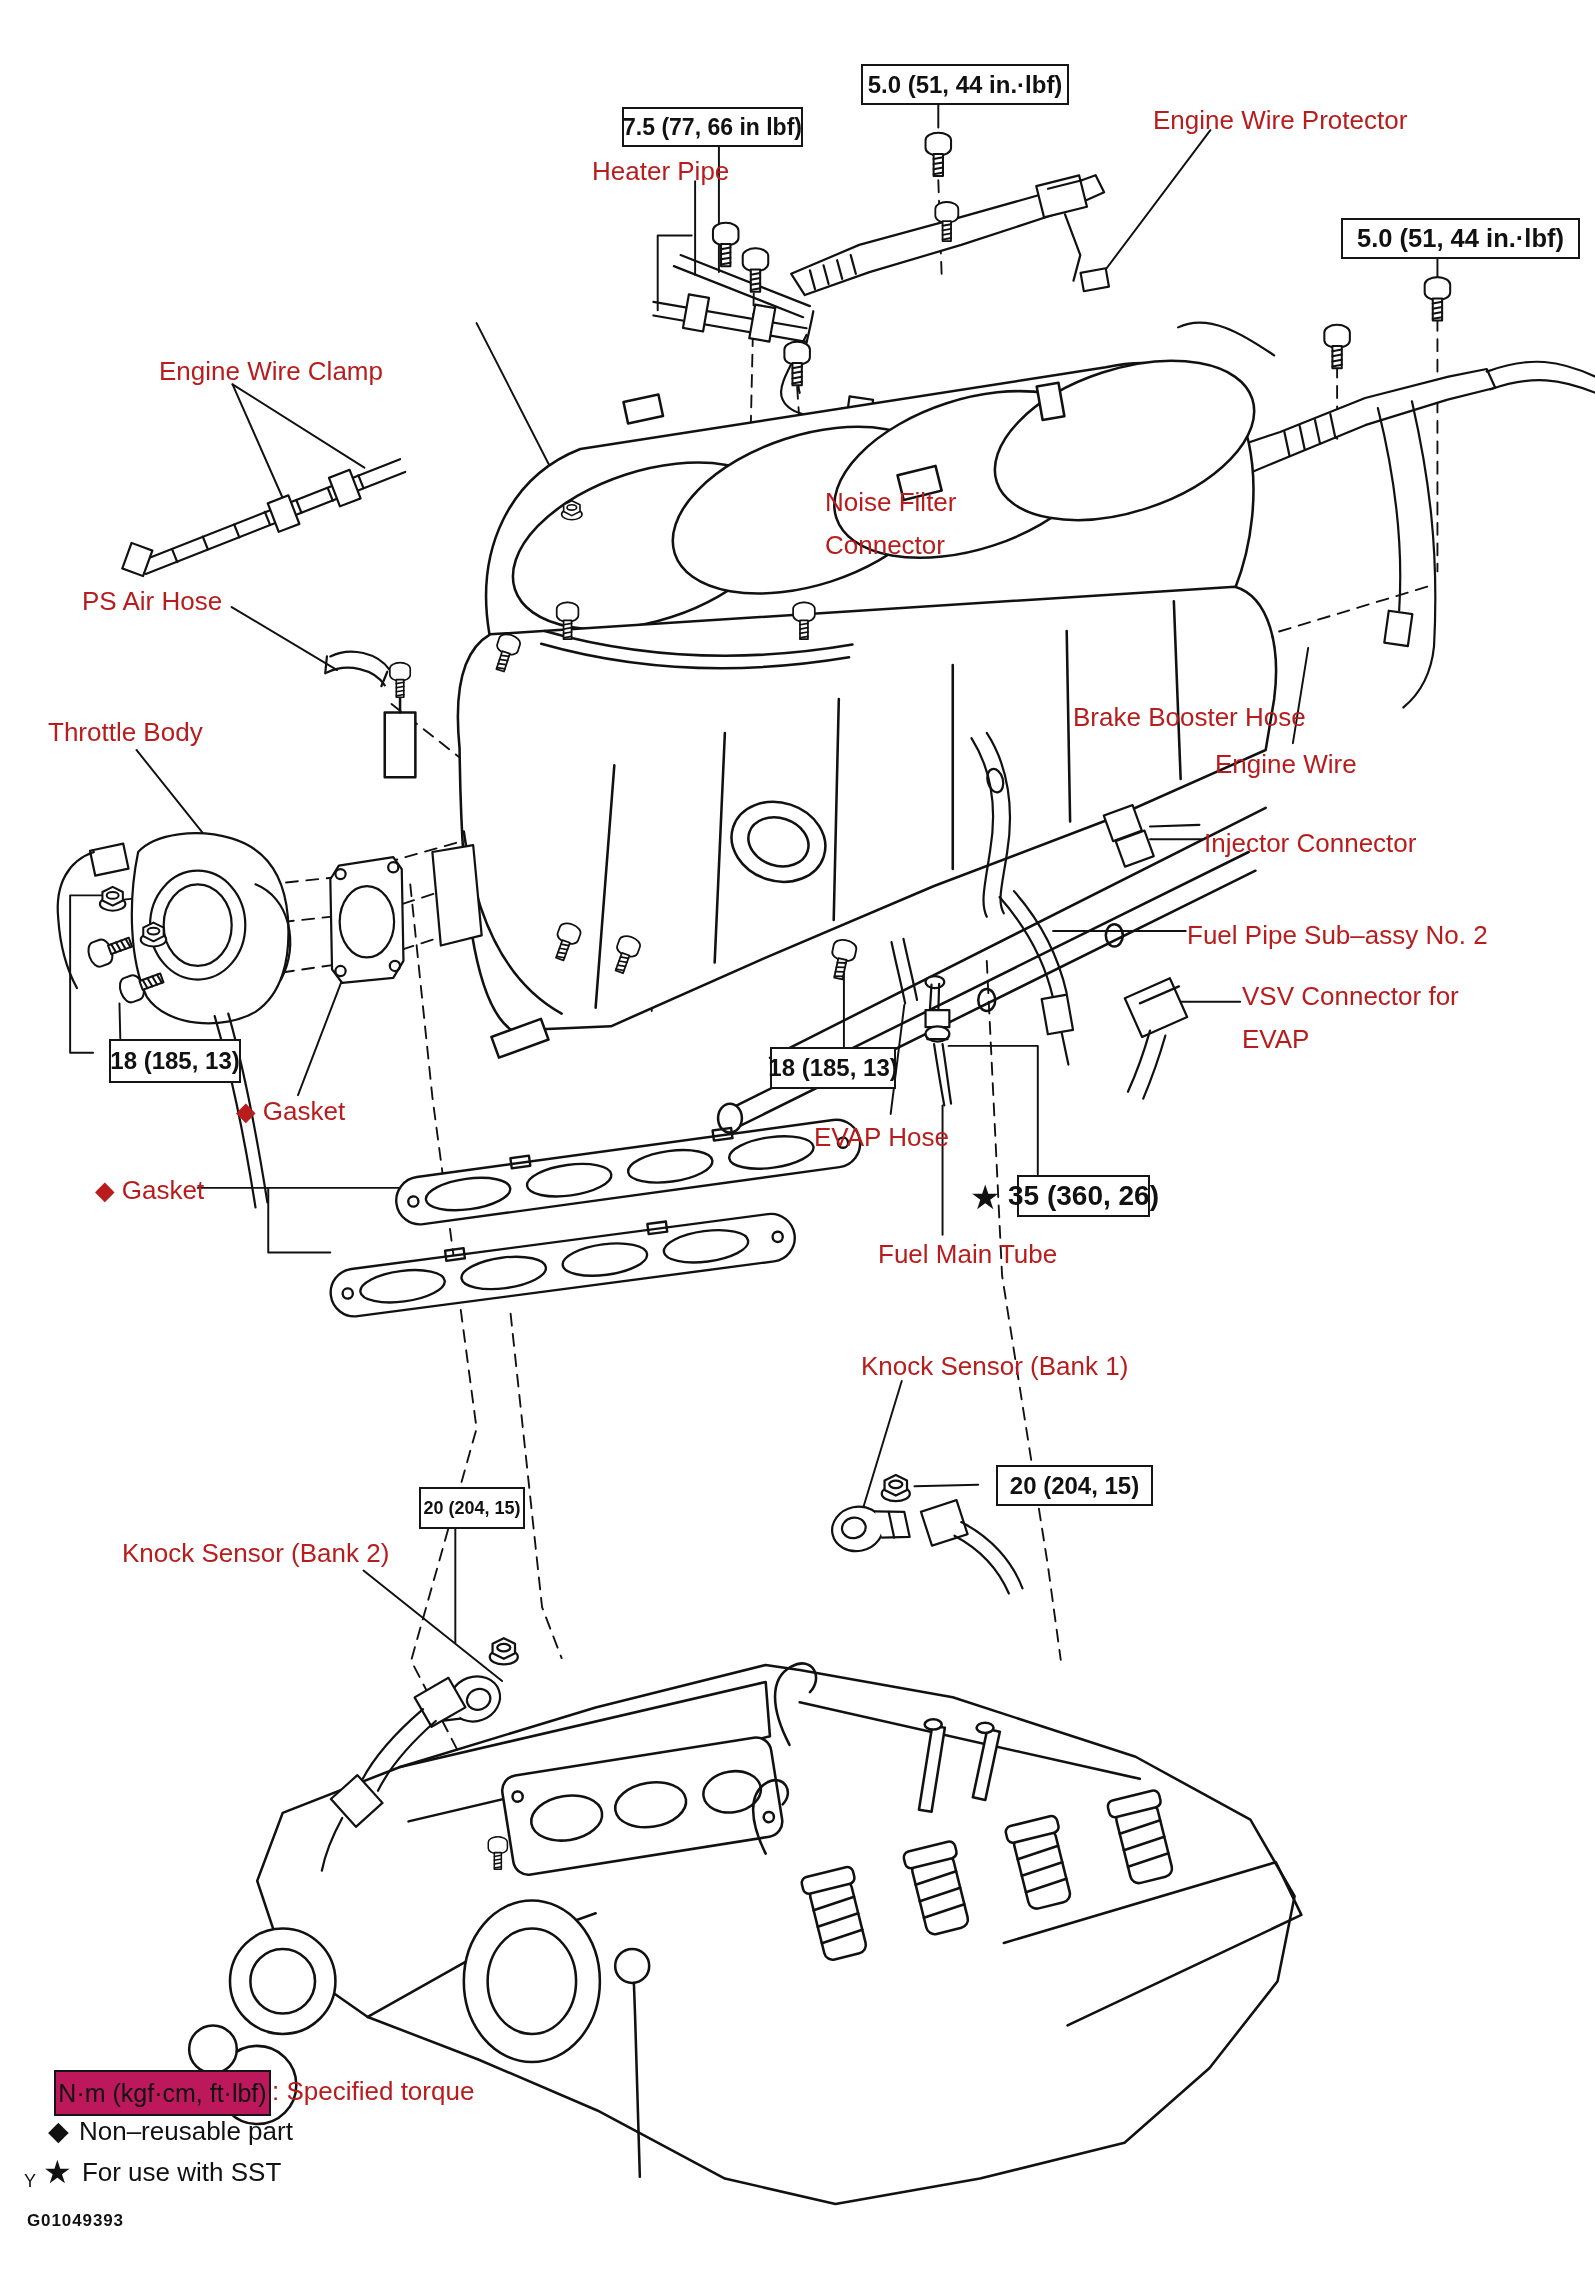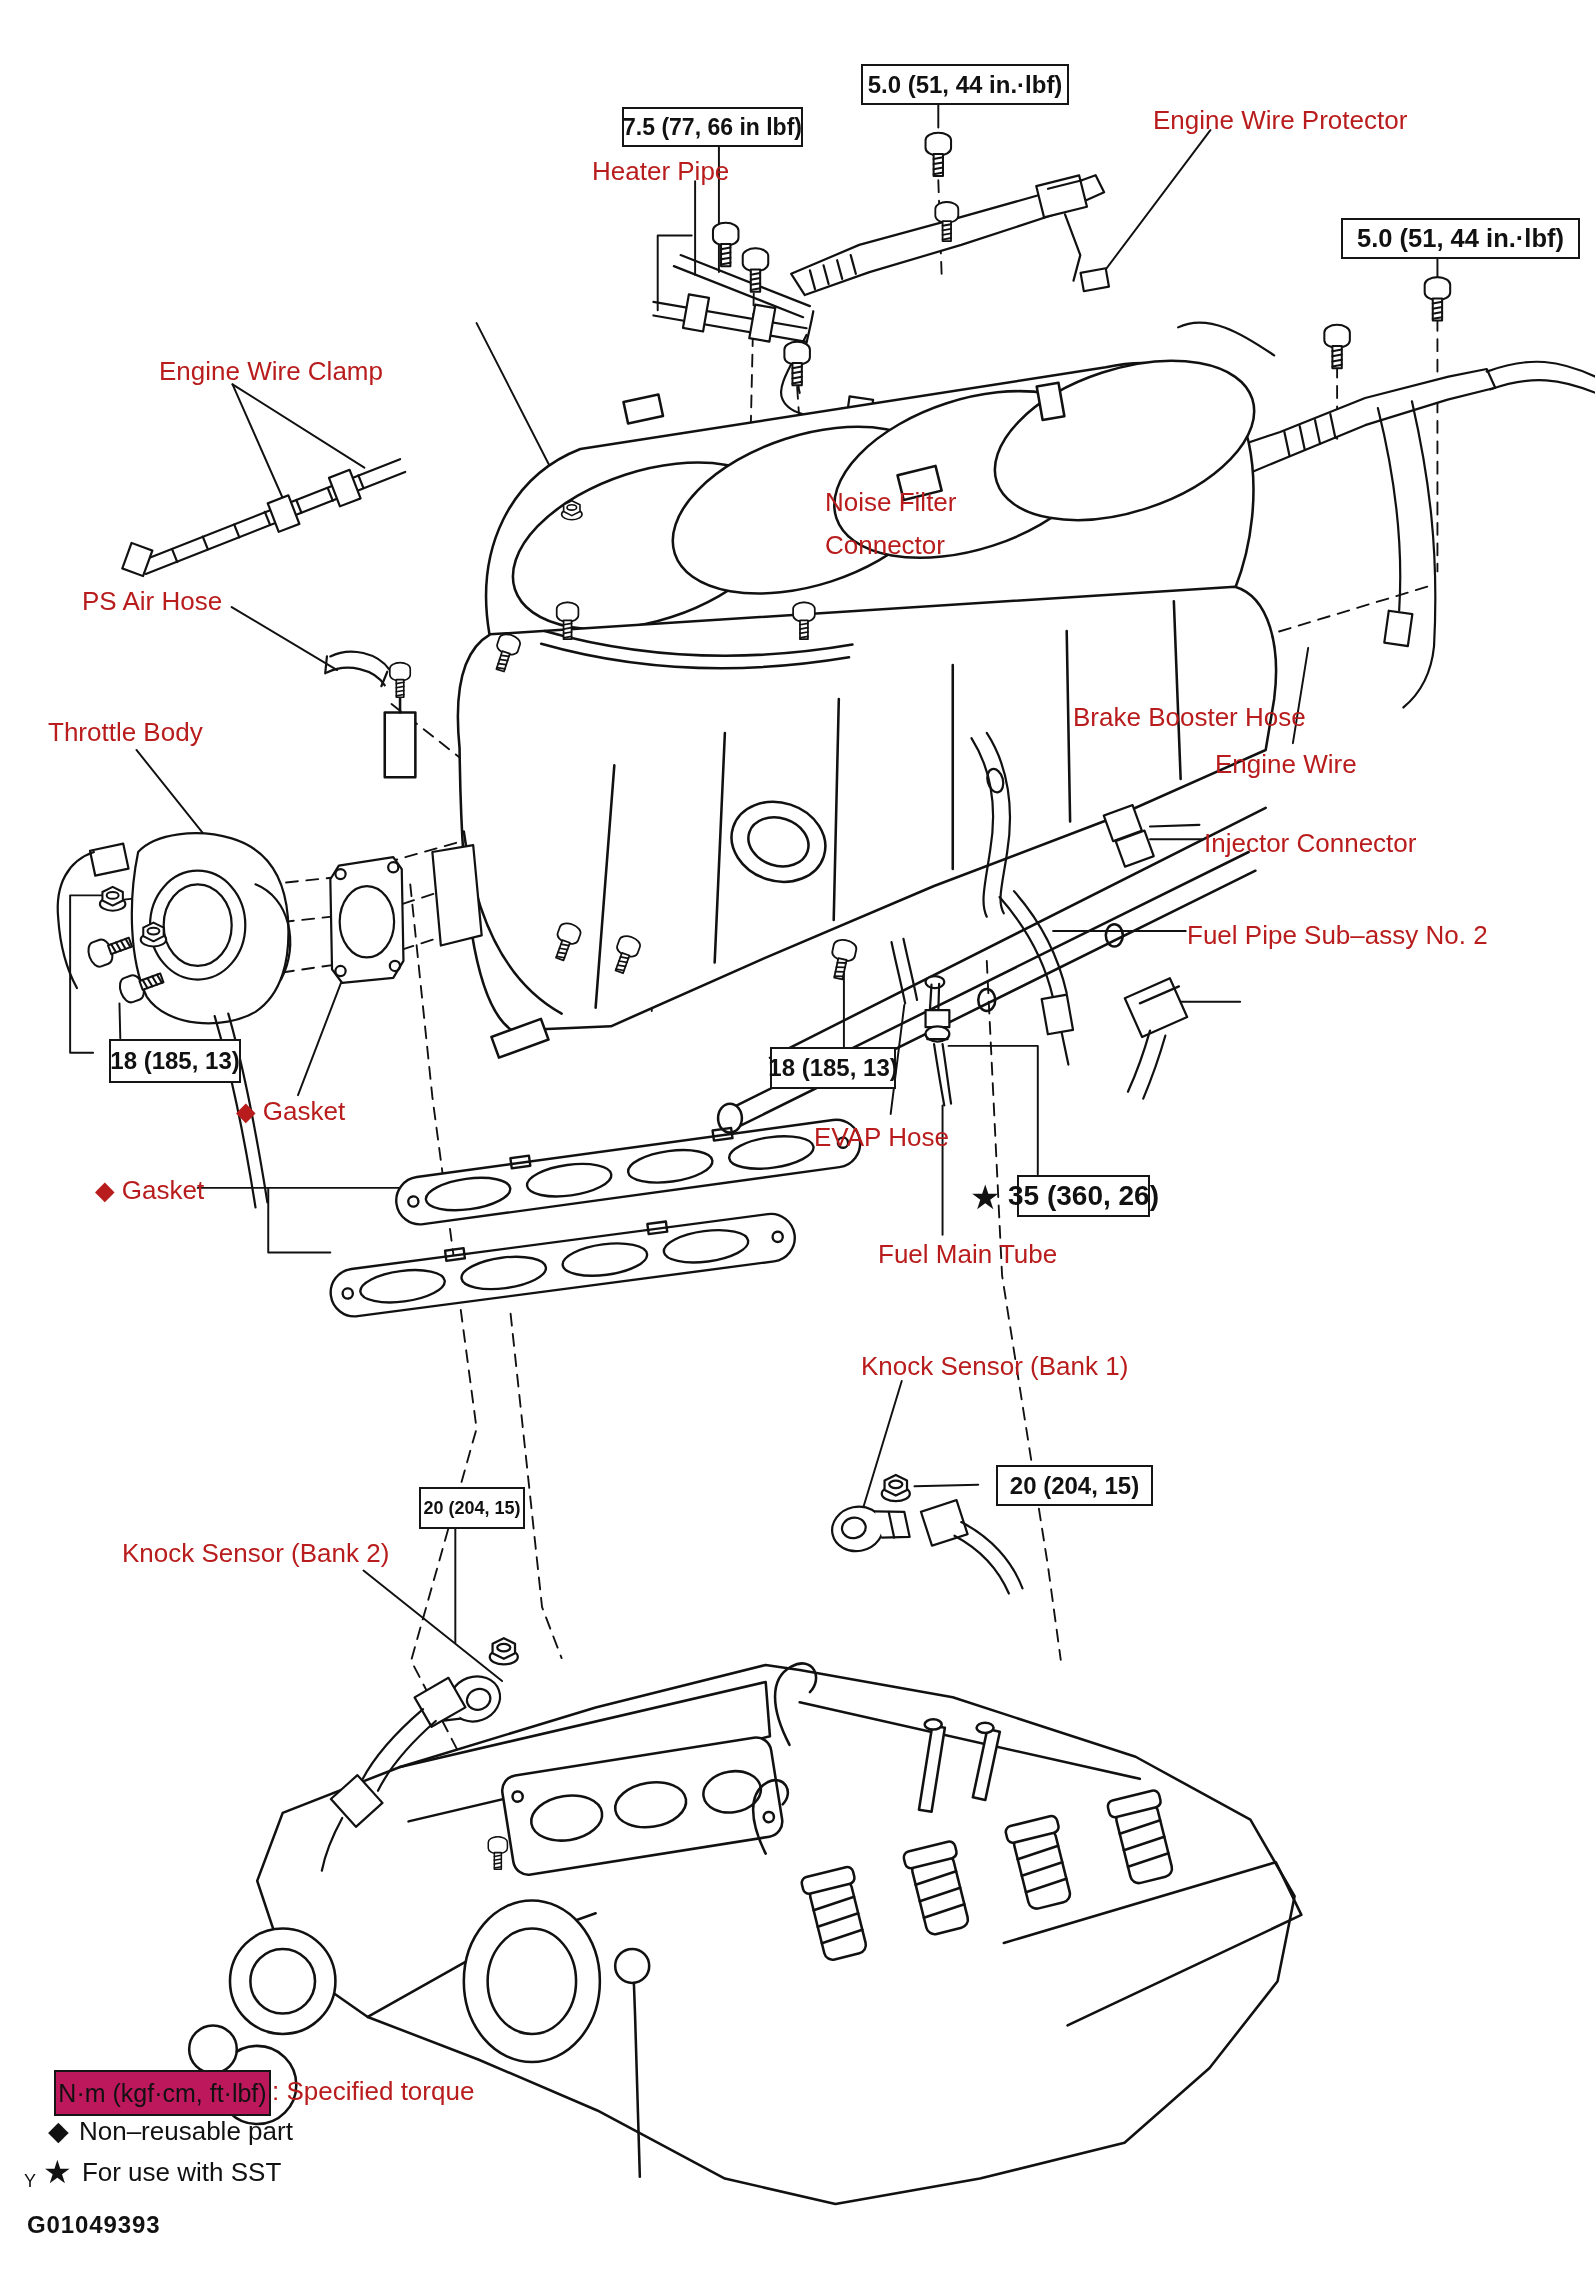--- a/index.html
+++ b/index.html
@@ -7,21 +7,21 @@
         font-family:"Liberation Sans","DejaVu Sans",sans-serif;color:#111;}
   .art{position:absolute;left:0;top:0;width:1596px;height:2295px;}
   .lbl{position:absolute;font-size:26px;line-height:43px;white-space:nowrap;color:#b91c1c;}
   .tbox{position:absolute;display:flex;align-items:center;justify-content:center;
         border:2.6px solid #151515;background:#fff;font-weight:bold;white-space:nowrap;margin-left:16px;}
   .sym{display:inline-block;}
   .legend-row{position:absolute;display:flex;align-items:center;gap:10.2px;font-size:26px;white-space:nowrap;}
   .lgd-box{position:absolute;display:flex;align-items:center;justify-content:center;
         border:2.6px solid #151515;background:#be185d;font-size:25px;white-space:nowrap;}
   .small-y{position:absolute;font-size:18px;}
-  .figcode{position:absolute;font-size:24px;font-weight:bold;letter-spacing:0.9px;}
+  .figcode{position:absolute;font-size:17px;font-weight:bold;letter-spacing:0.9px;}
 </style>
 </head>
 <body>
 
 <div class="page">
 
   <svg class="art" viewBox="0 0 1876 2699" fill="none" stroke="#111" stroke-width="3" stroke-linecap="round" stroke-linejoin="round">
     <defs>
       <g id="g-bolt">
         <ellipse cx="0" cy="-11" rx="9" ry="4.5" fill="#fff"></ellipse>
@@ -386,20 +386,24 @@
   <div class="lbl" style="left:825px;top:481px;">
     <div>Noise Filter</div>
     <div>Connector</div>
   </div>
   <div class="lbl" style="left:82px;top:580px;">PS Air Hose</div>
   <div class="lbl" style="left:48px;top:711px;">Throttle Body</div>
   <div class="lbl" style="left:1073px;top:696px;">Brake Booster Hose</div>
   <div class="lbl" style="left:1215px;top:743px;">Engine Wire</div>
   <div class="lbl" style="left:1204px;top:822px;">Injector Connector</div>
   <div class="lbl" style="left:1187px;top:914px;">Fuel Pipe Sub–assy No. 2</div>
+  <div class="lbl" style="left:1242px;top:975px;">
+    <div>VSV Connector for</div>
+    <div>EVAP</div>
+  </div>
   <div class="lbl" style="left:236px;top:1090px;">
     <span class="sym" style="font-size:25.5px;">◆</span>
     <span>Gasket</span>
   </div>
   <div class="lbl" style="left:95px;top:1169px;">
     <span class="sym" style="font-size:25.5px;">◆</span>
     <span>Gasket</span>
   </div>
   <div class="lbl" style="left:814px;top:1116px;">EVAP Hose</div>
   <div class="lbl" style="left:878px;top:1233px;">Fuel Main Tube</div>

